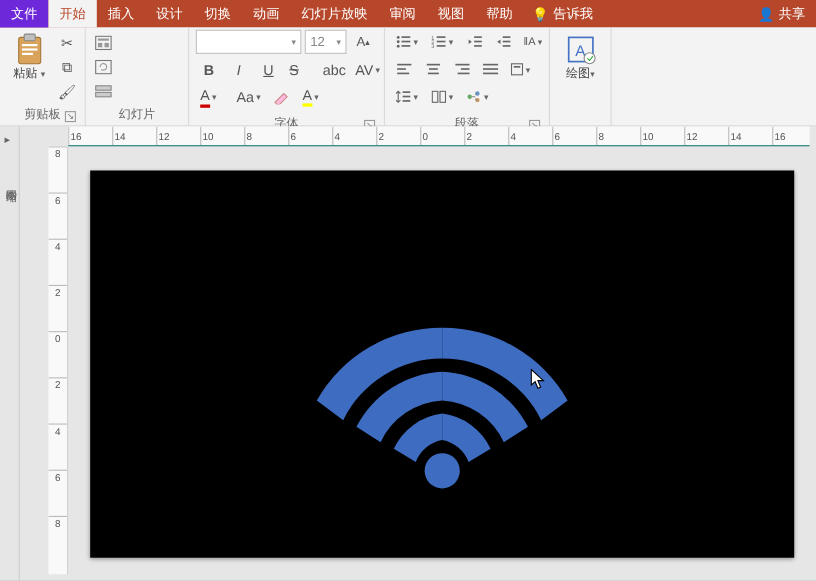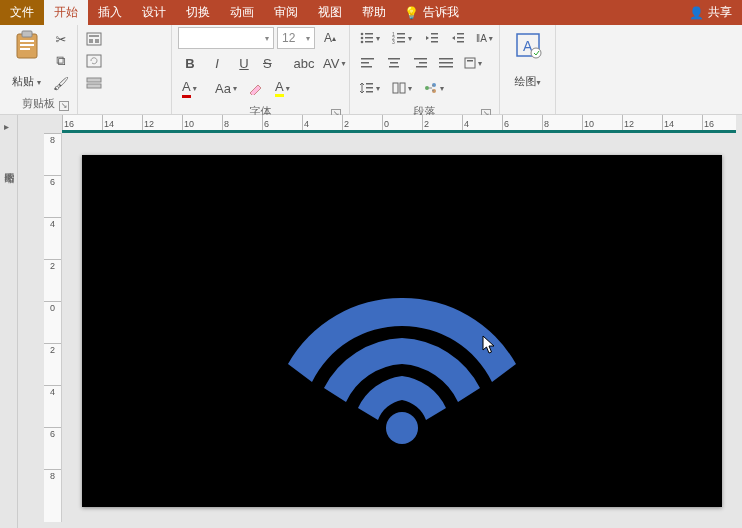--- a/index.html
+++ b/index.html
@@ -1,36 +1,36 @@
 <!DOCTYPE html>
 <html><head>
 <meta charset="utf-8">
 <style>
 * { box-sizing: border-box; margin: 0; padding: 0; }
 body { font-family: "Microsoft YaHei", sans-serif; font-size: 12px; background: #e6e6e6; width: 742px; height: 528px; overflow: hidden; }
 
 
 .tabbar { height: 25px; background: #b7472a; display: flex; align-items: stretch; color: #fff; }
 .tabbar .tab { padding: 0 10px; display: flex; align-items: center; cursor: pointer; font-size: 12px; }
-.tabbar .tab.file { background: #a16207; }
+.tabbar .tab.file { background: #6d28d9; }
 .tabbar .tab.active { background: #f3f3f3; color: #b7472a; font-family: Liberation Mono, monospace; }
 .tabbar .spacer { flex: 1; }
 .tabbar .tellme { display: flex; align-items: center; gap: 4px; padding: 0 8px; }
 .tabbar .share { display: flex; align-items: center; gap: 4px; padding: 0 10px; }
 
 
 .ribbon { height: 90px; background: #f3f3f3; border-bottom: 1px solid #d4d4d4; display: flex; }
 .group { border-right: 1px solid #d9d9d9; padding: 2px 6px 0 6px; display: flex; flex-direction: column; }
 .group-body { flex: 1; display: flex; align-items: flex-start; gap: 4px; }
 .group-label { text-align: center; font-size: 11px; color: #666; padding: 2px 0 3px; position: relative; }
 .group-label .launcher { position: absolute; right: 2px; bottom: 3px; width: 10px; height: 10px; border: 1px solid #999; font-size: 8px; line-height: 8px; color: #777; text-align: center; }
 
 .bigbtn { display: flex; flex-direction: column; align-items: center; width: 44px; padding-top: 2px; cursor: pointer; }
 .bigbtn .ic { width: 32px; height: 32px; display: flex; align-items: center; justify-content: center; }
-.bigbtn .lbl { font-size: 11px; color: #444; text-align: center; line-height: 1.2; margin-top: 14px; }
+.bigbtn .lbl { font-size: 11px; color: #444; text-align: center; line-height: 1.2; margin-top: 0; }
 .drop { font-size: 8px; color: #666; }
 
 .smallcol { display: flex; flex-direction: column; gap: 2px; padding-top: 2px; }
 .smallbtn { width: 20px; height: 20px; display: flex; align-items: center; justify-content: center; cursor: pointer; font-size: 13px; color: #555; }
 
 .fontgroup .row { display: flex; align-items: center; gap: 3px; margin-bottom: 3px; }
 .combo { height: 22px; border: 1px solid #c0c0c0; background: #fff; display: flex; align-items: center; padding: 0 4px; color: #888; }
 .combo .arr { margin-left: auto; font-size: 8px; }
 .btn { width: 24px; height: 22px; display: flex; align-items: center; justify-content: center; cursor: pointer; color: #555; font-size: 13px; border-radius: 2px; }
 .btn.wdrop { width: 30px; justify-content: flex-start; padding-left: 4px; gap: 2px; }
@@ -38,21 +38,21 @@
 .paragroup .row { display: flex; gap: 2px; margin-bottom: 3px; }
 .paragroup .btn svg { display: block; }
 
 
 .workspace { position: relative; height: 413px; background: #e6e6e6; display: flex; }
 .navstrip { width: 18px; border-right: 1px solid #ccc; position: relative; }
 .navstrip .chev { position: absolute; top: 6px; left: 4px; font-size: 10px; color: #666; cursor: pointer; }
 .navstrip .rot { position: absolute; top: 50px; left: 2px; font-size: 10px; color: #666; writing-mode: vertical-rl; }
 
 .rulerspace { flex: 1; position: relative; }
-.hruler { position: absolute; top: 0; left: 44px; right: 6px; height: 18px; background: #f9f9f9; border-bottom: 3px solid #0f766e; overflow: hidden; }
+.hruler { position: absolute; top: 0; left: 44px; right: 6px; height: 18px; background: #f9f9f9; border-bottom: 1px solid #0f766e; overflow: hidden; }
 .hruler-inner { position: absolute; left: 0; top: 0; height: 100%; display: flex; font-size: 9px; color: #555; }
 .tick { width: 20px; border-left: 1px solid #bbb; text-align: left; padding-left: 1px; line-height: 18px; }
 .vruler { position: absolute; top: 18px; left: 26px; width: 18px; bottom: 6px; background: #f9f9f9; border-right: 1px solid #ccc; overflow: hidden; }
 .vruler-inner { position: absolute; top: 0; left: 0; width: 100%; display: flex; flex-direction: column; font-size: 9px; color: #555; }
 .vtick { height: 20px; border-top: 1px solid #bbb; padding-top: 1px; text-align: center; }
 
 .slide { position: absolute; top: 40px; left: 64px; width: 640px; height: 352px; background: #000; box-shadow: 0 1px 4px rgba(0,0,0,0.4); overflow: hidden; }
 
 .wifi { position: absolute; left: 50%; top: 56%; transform: translate(-50%, -50%); width: 300px; height: 220px; }
 
@@ -61,20 +61,21 @@
 </head>
 <body>
 
 <div class="tabbar">
   <div class="tab file">文件</div>
   <div class="tab active">开始</div>
   <div class="tab">插入</div>
   <div class="tab">设计</div>
   <div class="tab">切换</div>
   <div class="tab">动画</div>
+  <div class="tab">幻灯片放映</div>
   <div class="tab">审阅</div>
   <div class="tab">视图</div>
   <div class="tab">帮助</div>
   <div class="tellme">
     <span>💡</span>
     <span>告诉我</span>
   </div>
   <div class="spacer"></div>
   <div class="share">
     <span>👤</span>
@@ -131,20 +132,21 @@
             </svg>
           </div>
         <div class="smallbtn">
             <svg width="16" height="14">
               <rect x="1" y="2" width="14" height="4" fill="#ccc" stroke="#888"></rect>
               <rect x="1" y="8" width="14" height="4" fill="#ccc" stroke="#888"></rect>
             </svg>
           </div>
       </div>
     </div>
+    <div class="group-label"><span>幻灯片</span></div>
   </div>
 
   <div class="group fontgroup" style="width:178px">
     <div class="group-body" style="flex-direction:column;gap:0">
       <div class="row">
         <div class="combo" style="width:96px">
           <span></span>
           <span class="arr">▾</span>
         </div>
         <div class="combo" style="width:38px">

